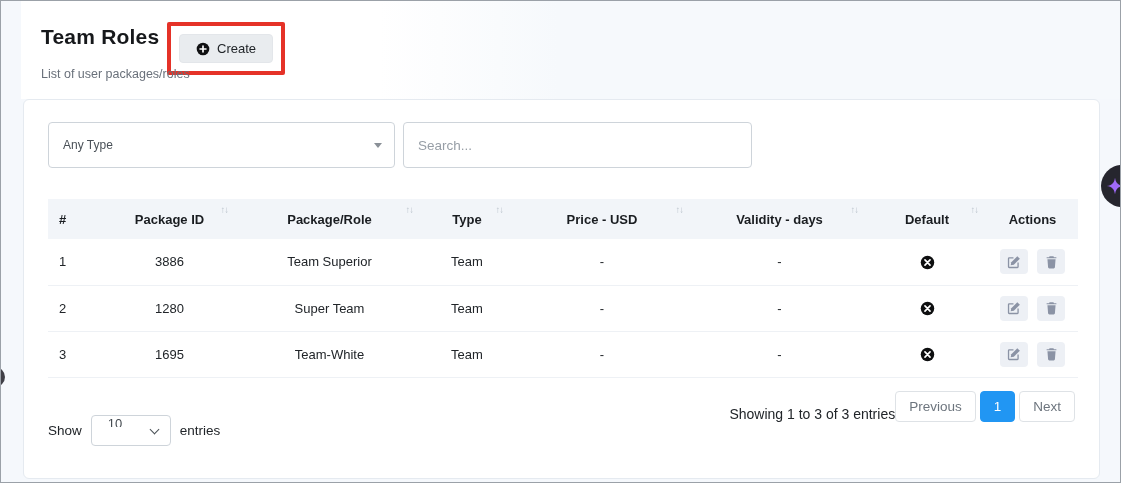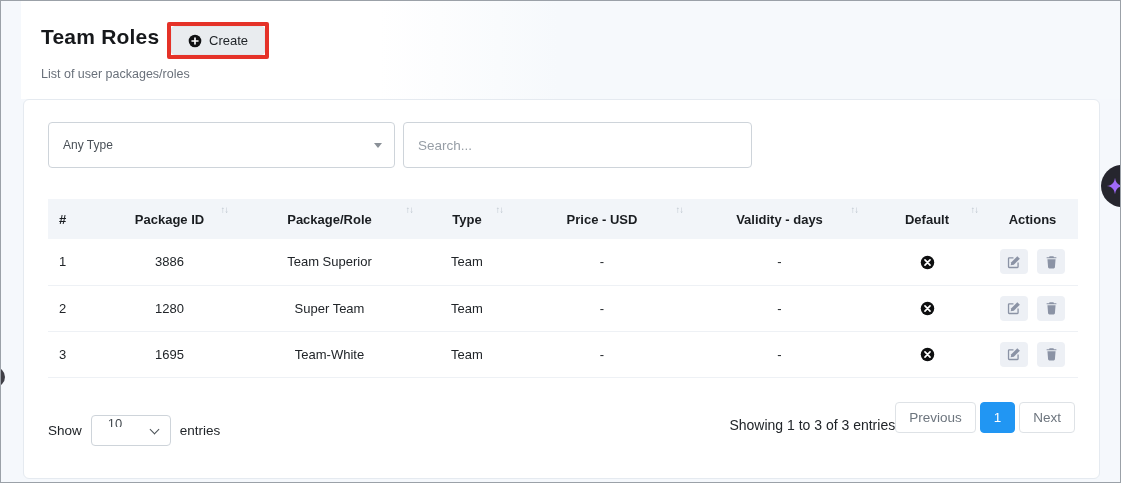--- a/index.html
+++ b/index.html
@@ -16,21 +16,21 @@
     position:absolute; left:0; top:0; width:100%; height:98px;
     background:linear-gradient(to right,#ffffff 0%,#ffffff 32%,#f6f9fc 48%,#f6f9fc 100%);
     margin-left:20px;
   }
   .page-title{
     position:absolute; left:20px; top:24px;
     font-size:21px; font-weight:700; color:#16181b; letter-spacing:.2px;
   }
   .create-annotation{
     position:absolute; left:146px; top:21px;
-    border:4px solid #e53228; border-radius:2px; padding:0;
+    border:4px solid #e53228; border-radius:2px; padding:8px;
   }
   .create-btn{
     display:flex; align-items:center; gap:7px;
     background:#e9ecef; border:1px solid #e3e6ea; border-radius:4px;
     padding:6px 16px; font-size:13px; color:#212529; cursor:pointer;
     font-family:inherit;
   }
   .page-subtitle{
     position:absolute; left:20px; top:66px;
     font-size:12.5px; color:#69707a;
@@ -91,21 +91,21 @@
     border:1px solid #ced4da; border-radius:4px; background:#fff;
     font-size:13px; color:#444a50; padding:0 0 18px 16px; font-family:inherit;
   }
   .chevron{
     position:absolute; right:13px; top:11px; width:7px; height:7px;
     border-right:1.6px solid #4a5056; border-bottom:1.6px solid #4a5056;
     transform:rotate(45deg); pointer-events:none;
   }
   .footer-right{ display:flex; flex-direction:row; align-items:flex-end; }
   .summary-text{ font-size:14px; color:#212529; margin-top:2px; }
-  .pagination{ display:flex; gap:4px; margin-top:11px; }
+  .pagination{ display:flex; gap:4px; margin-top:0; }
   .page-btn{
     background:#fff; border:1px solid #dee2e6; border-radius:4px;
     color:#6d757e; font-size:13.5px; padding:7px 13px; cursor:pointer;
     font-family:inherit; min-width:44px;
   }
   .page-btn.active{
     background:#2196f3; border-color:#2196f3; color:#fff; min-width:32px;
   }
   
   .assistant-fab{

